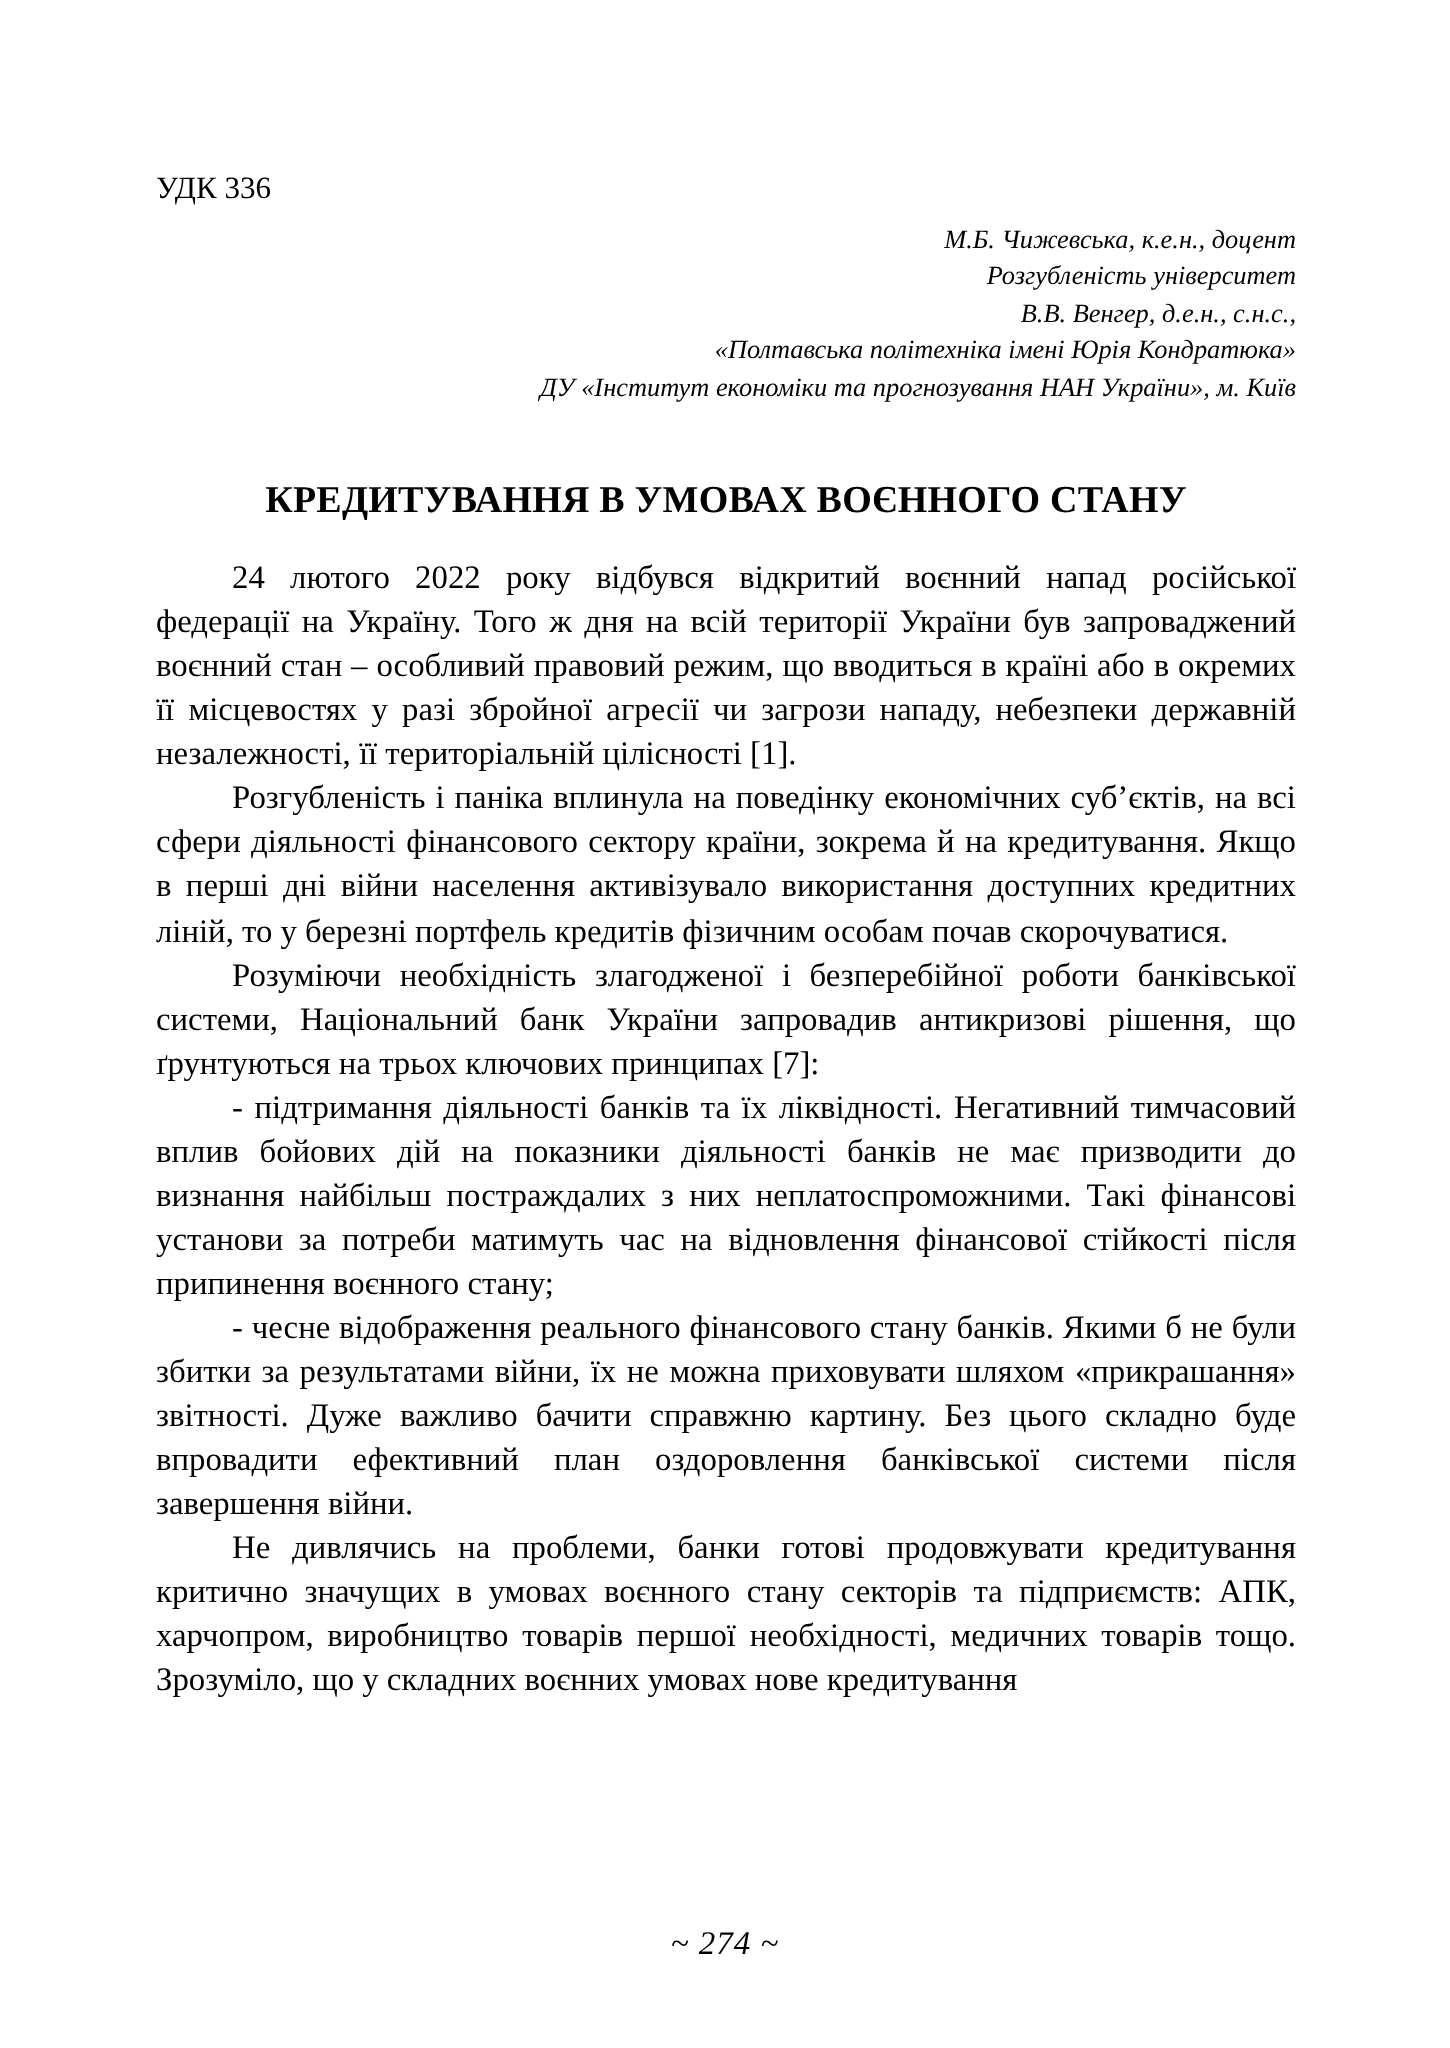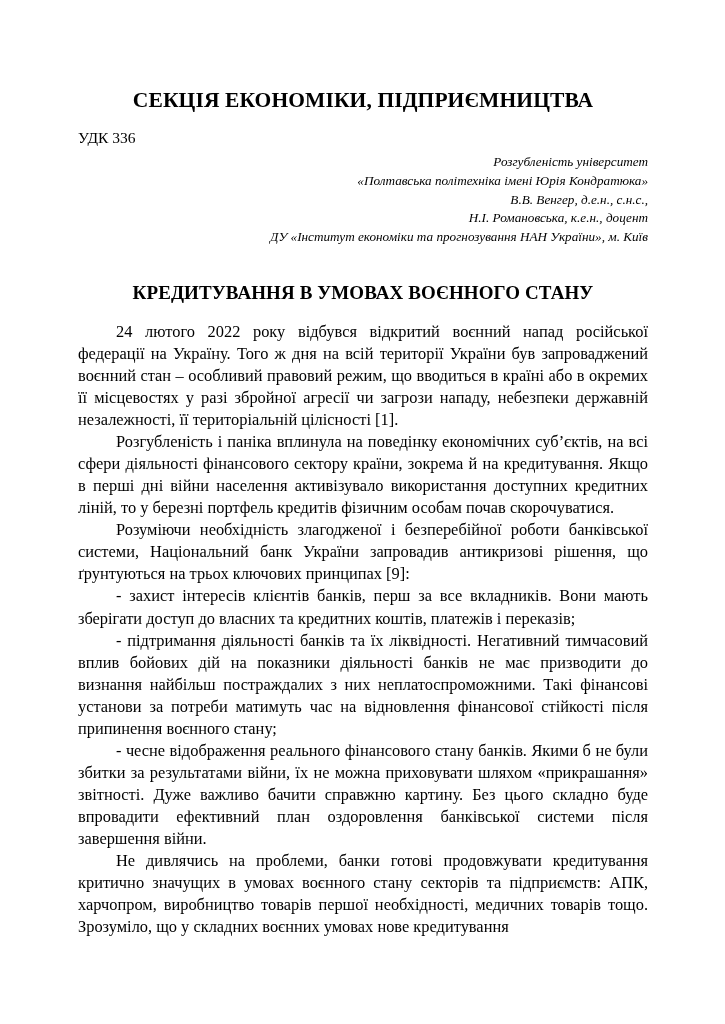--- a/index.html
+++ b/index.html
@@ -107,41 +107,40 @@
   }
 </style>
 </head>
 <body>
 
 <div class="page">
 
   <div class="content">
 
     <h1 class="section-title">
-      <span class="line">СЕКЦІЯ ЕКОНОМІКИ, ПІДПРИЄМНИЦТВА</span>
     </h1>
 
     <div class="udk">УДК 336</div>
 
     <div class="authors">
+      <span class="aline">М.Б. Чижевська, к.е.н., доцент</span>
       <span class="aline">Розгубленість університет</span>
+      <span class="aline">В.В. Венгер, д.е.н., с.н.с.,</span>
       <span class="aline">«Полтавська політехніка імені Юрія Кондратюка»</span>
-      <span class="aline">В.В. Венгер, д.е.н., с.н.с.,</span>
-      <span class="aline">Н.І. Романовська, к.е.н., доцент</span>
       <span class="aline">ДУ «Інститут економіки та прогнозування НАН України», м. Київ</span>
     </div>
 
     <h2 class="article-title">КРЕДИТУВАННЯ В УМОВАХ ВОЄННОГО СТАНУ</h2>
 
     <div class="body-text">
       <p>24 лютого 2022 року відбувся відкритий воєнний напад російської федерації на Україну. Того ж дня на всій території України був запроваджений воєнний стан – особливий правовий режим, що вводиться в країні або в окремих її місцевостях у разі збройної агресії чи загрози нападу, небезпеки державній незалежності, її територіальній цілісності [1].</p>
       <p>Розгубленість і паніка вплинула на поведінку економічних суб’єктів, на всі сфери діяльності фінансового сектору країни, зокрема й на кредитування. Якщо в перші дні війни населення активізувало використання доступних кредитних ліній, то у березні портфель кредитів фізичним особам почав скорочуватися.</p>
-      <p>Розуміючи необхідність злагодженої і безперебійної роботи банківської системи, Національний банк України запровадив антикризові рішення, що ґрунтуються на трьох ключових принципах [9]:</p>
-      <p>- захист інтересів клієнтів банків, перш за все вкладників. Вони мають зберігати доступ до власних та кредитних коштів, платежів і переказів;</p>
+      <p>Розуміючи необхідність злагодженої і безперебійної роботи банківської системи, Національний банк України запровадив антикризові рішення, що ґрунтуються на трьох ключових принципах [7]:</p>
       <p>- підтримання діяльності банків та їх ліквідності. Негативний тимчасовий вплив бойових дій на показники діяльності банків не має призводити до визнання найбільш постраждалих з них неплатоспроможними. Такі фінансові установи за потреби матимуть час на відновлення фінансової стійкості після припинення воєнного стану;</p>
       <p>- чесне відображення реального фінансового стану банків. Якими б не були збитки за результатами війни, їх не можна приховувати шляхом «прикрашання» звітності. Дуже важливо бачити справжню картину. Без цього складно буде впровадити ефективний план оздоровлення банківської системи після завершення війни.</p>
       <p class="last-line-full">Не дивлячись на проблеми, банки готові продовжувати кредитування критично значущих в умовах воєнного стану секторів та підприємств: АПК, харчопром, виробництво товарів першої необхідності, медичних товарів тощо. Зрозуміло, що у складних воєнних умовах нове кредитування</p>
     </div>
 
   </div>
 
+  <div class="page-footer">~ 274 ~</div>
 
 </div>
 
 </body></html>

